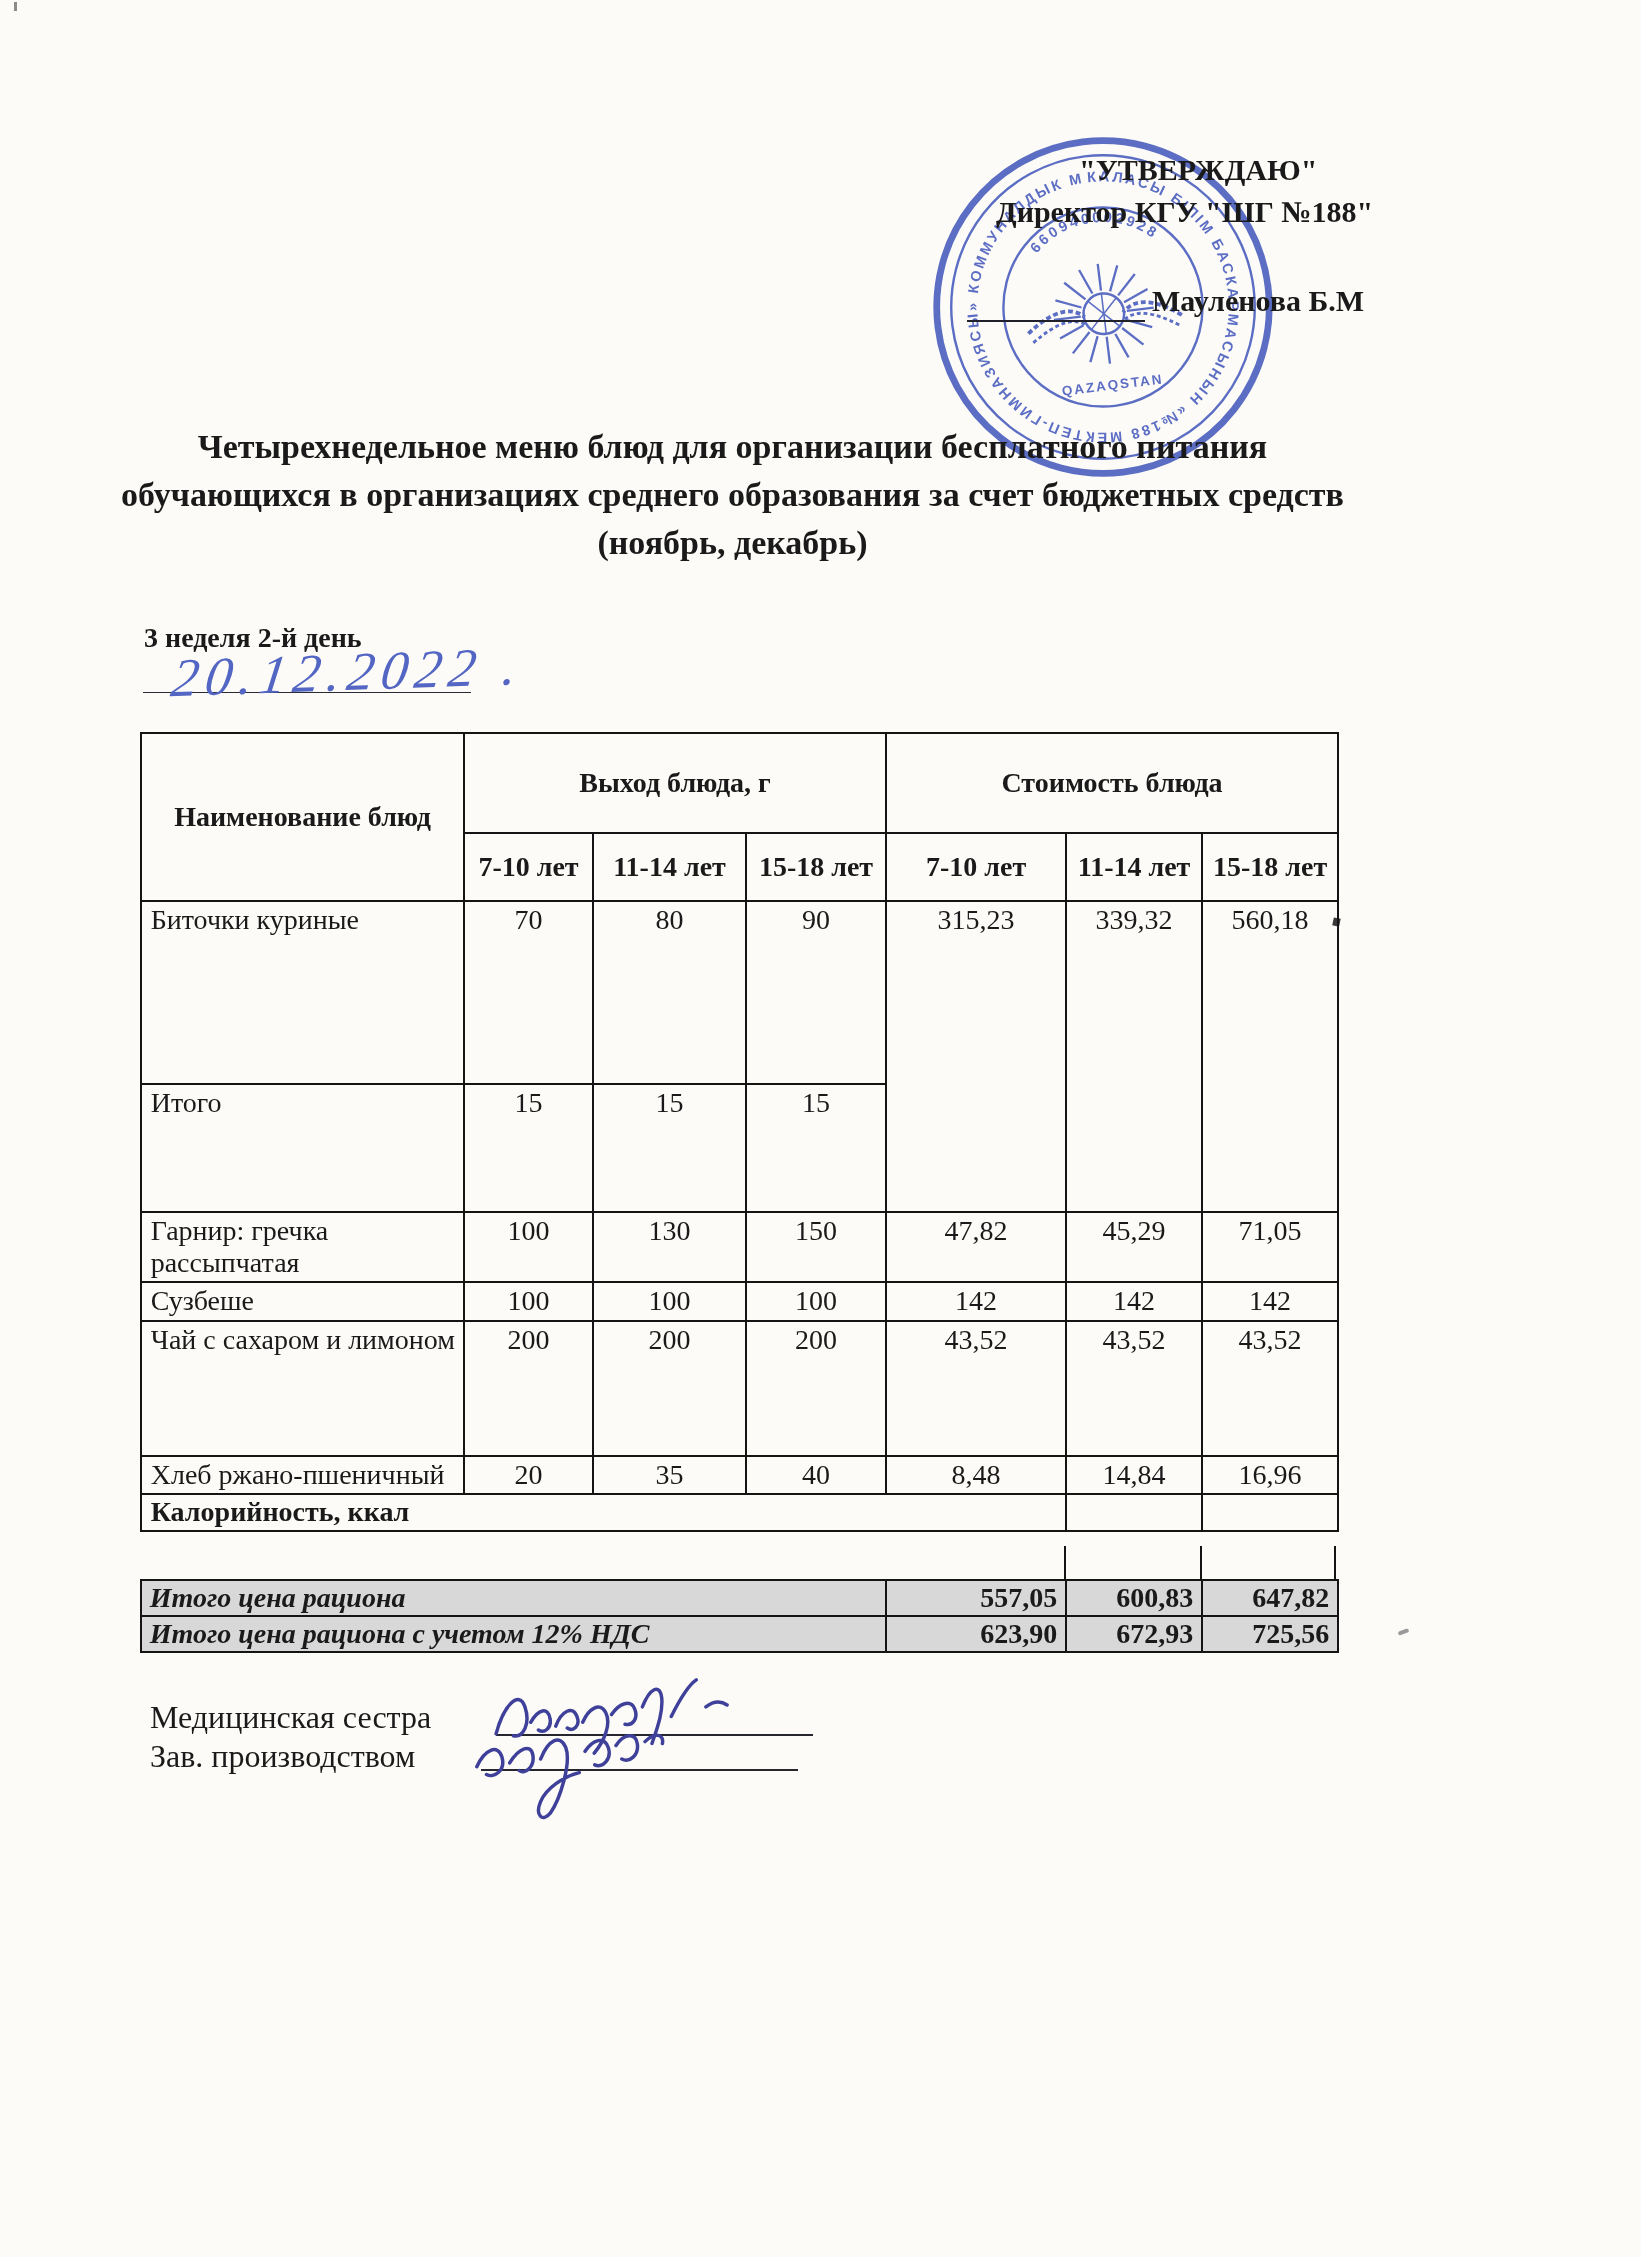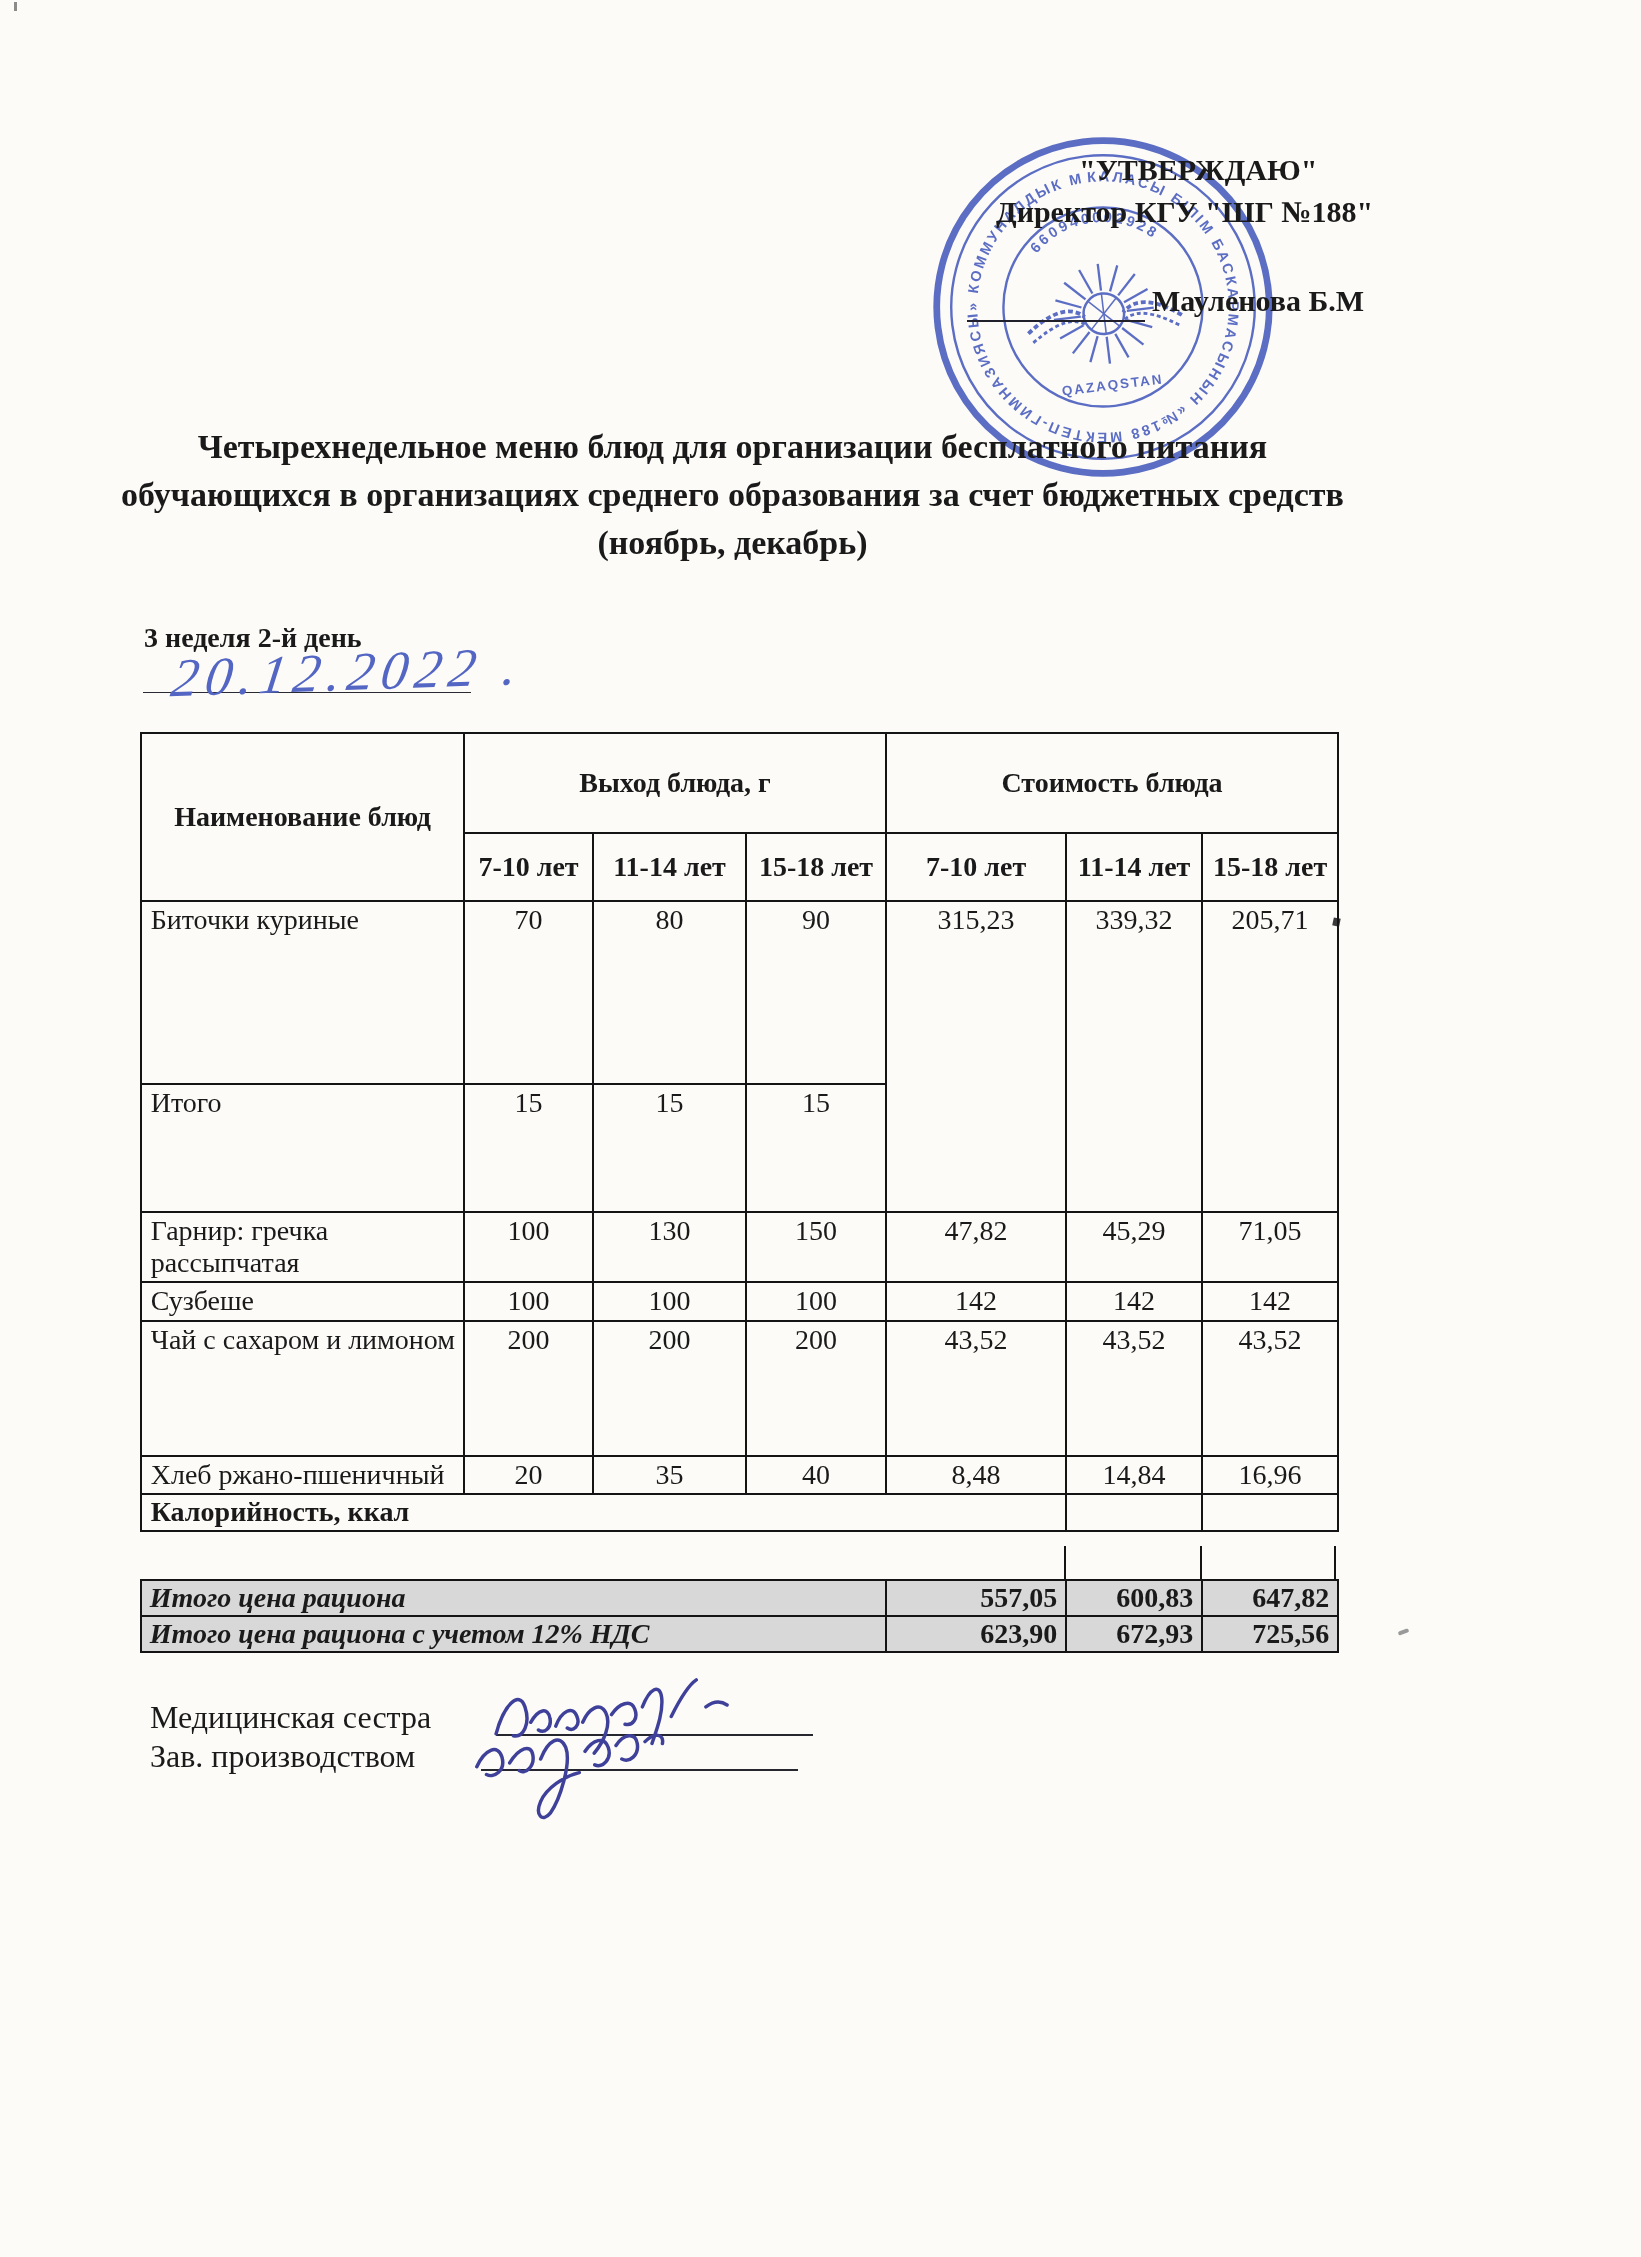--- a/index.html
+++ b/index.html
@@ -168,21 +168,21 @@
         <th>11-14 лет</th>
         <th>15-18 лет</th>
       </tr>
       <tr class="h-r1">
         <td class="dish vt">Биточки куриные</td>
         <td class="num vt">70</td>
         <td class="num vt">80</td>
         <td class="num vt">90</td>
         <td class="num vt" rowspan="2">315,23</td>
         <td class="num vt" rowspan="2">339,32</td>
-        <td class="num vt" rowspan="2">205,71</td>
+        <td class="num vt" rowspan="2">560,18</td>
       </tr>
       <tr class="h-r2">
         <td class="dish vt">Итого</td>
         <td class="num vt">15</td>
         <td class="num vt">15</td>
         <td class="num vt">15</td>
       </tr>
       <tr class="h-r3">
         <td class="dish vt">Гарнир: гречка рассыпчатая</td>
         <td class="num vt">100</td>

